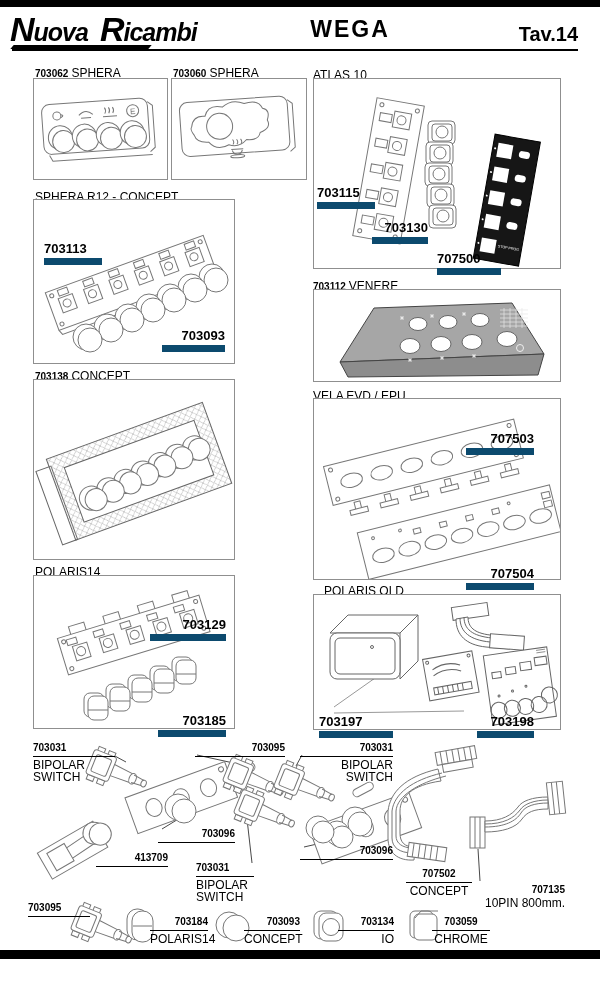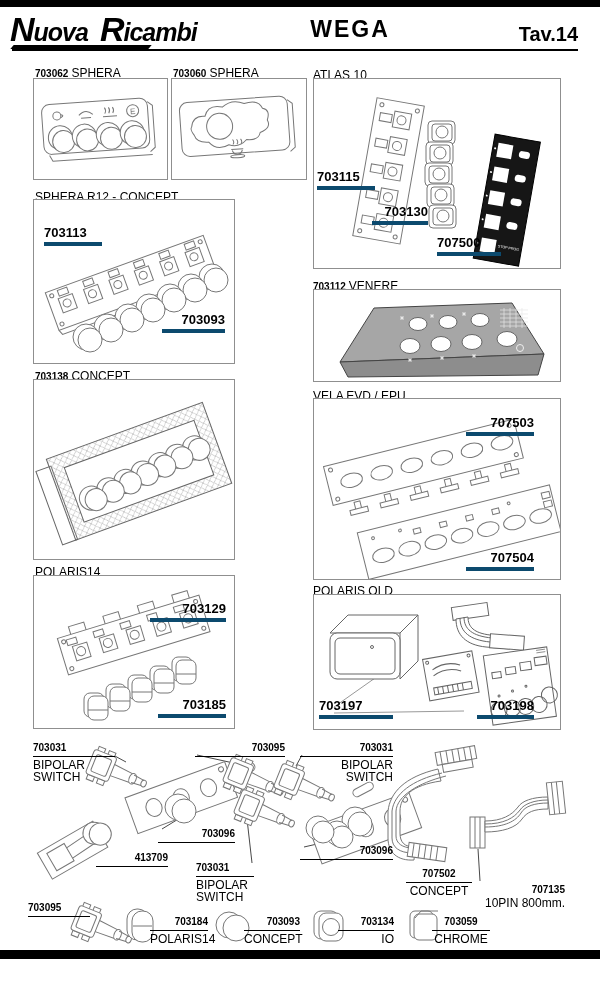--- a/index.html
+++ b/index.html
@@ -16,21 +16,21 @@
   .tav{position:absolute;left:440px;top:23px;width:138px;text-align:right;
        font-weight:bold;font-size:20px;}
   .rule{position:absolute;background:#000;}
   .sec{position:absolute;white-space:nowrap;}
   .code{font-weight:bold;font-size:10px;line-height:14px;white-space:nowrap;}
   .nm{font-size:12px;line-height:12px;white-space:nowrap;}
   .sec .nm{margin-left:3px;}
   .box{position:absolute;border:1px solid #8f8f8f;background:#fff;overflow:hidden;}
   .box svg{display:block;}
   .plabel{position:absolute;font-weight:bold;font-size:13px;line-height:14px;
-          padding-bottom:2px;border-bottom:4px solid #0c4a6e;white-space:nowrap;z-index:5;}
+          padding-bottom:2px;border-bottom:7px solid #0c4a6e;white-space:nowrap;z-index:5;margin-top:16px;}
   .bl{position:absolute;z-index:5;}
   .bl .ul{border-bottom:1px solid #000;padding-bottom:1px;margin-bottom:2px;}
   .tl{text-align:left;}.tr{text-align:right;}.tc{text-align:center;}
 </style>
 </head>
 <body>
 
 <div id="page">
 
   <div class="bar" style="top:0;height:7px;"></div>
@@ -60,21 +60,21 @@
   </div>
   <div class="sec" style="left:35px;top:366px;">
     <span class="code">703138</span><span class="nm">CONCEPT</span>
   </div>
   <div class="sec" style="left:313px;top:386px;">
     <span class="nm" style="margin-left:0;">VELA EVD / EPU</span>
   </div>
   <div class="sec" style="left:35px;top:562px;">
     <span class="nm" style="margin-left:0;">POLARIS14</span>
   </div>
-  <div class="sec" style="left:313px;top:581px;">
+  <div class="sec" style="left:324px;top:581px;">
     <span class="nm" style="margin-left:0;">POLARIS OLD</span>
   </div>
 
   <div class="box" style="left:33px;top:78px;width:133px;height:100px;">
     <svg width="133" height="100" viewBox="0 0 133 100">
       <g stroke="#777" fill="none" transform="rotate(-4 66 52)">
         <rect x="9" y="22" width="106" height="50" rx="8" fill="#fff"></rect>
         <path d="M115 26 l5 4 v42 l-5 4"></path>
         <path d="M14 73 l3 6 h100"></path>
         <circle cx="24" cy="34" r="4"></circle>

